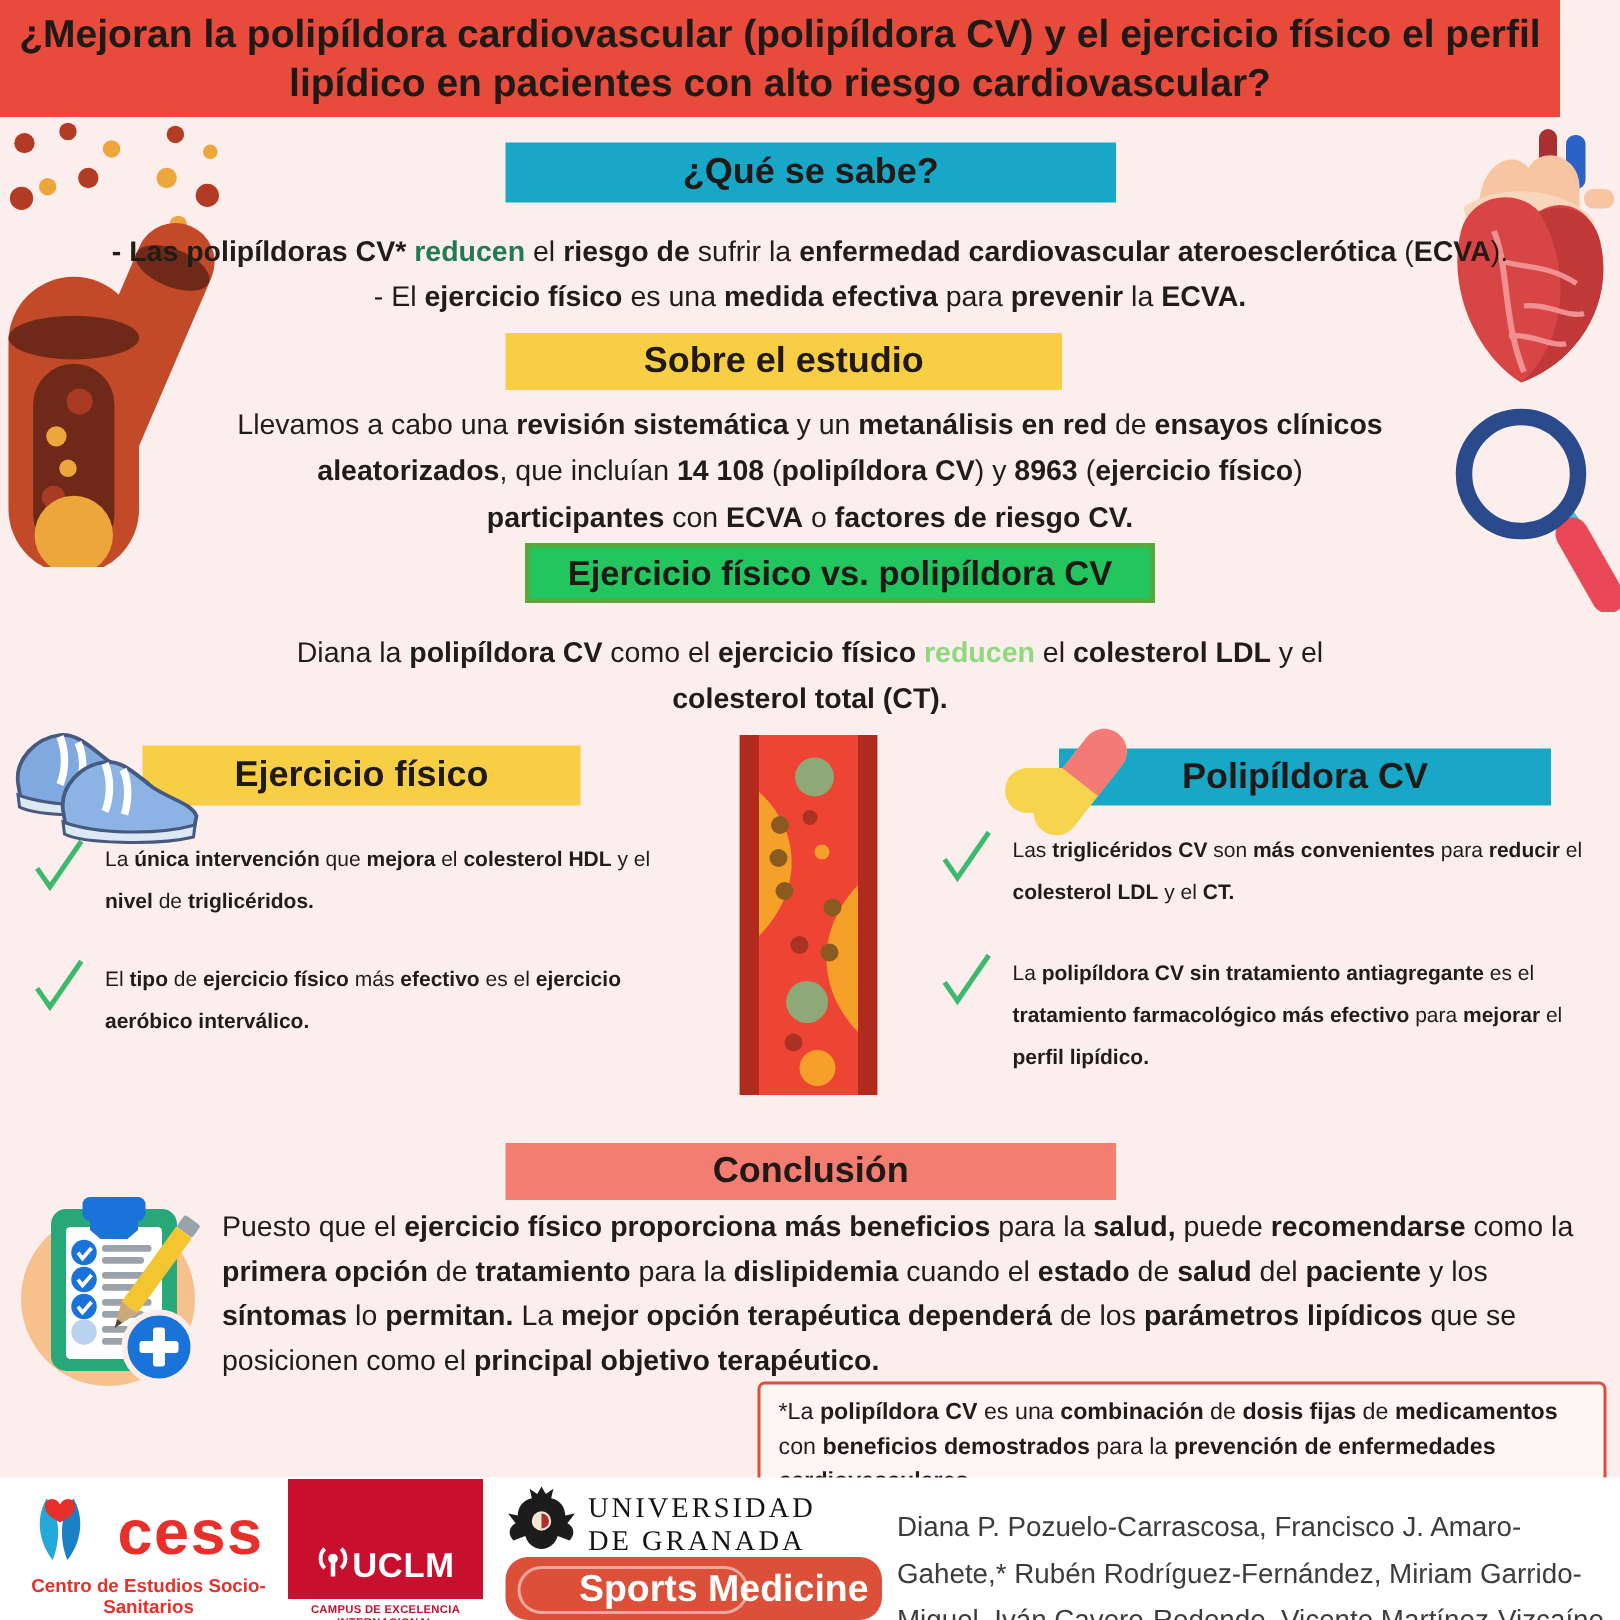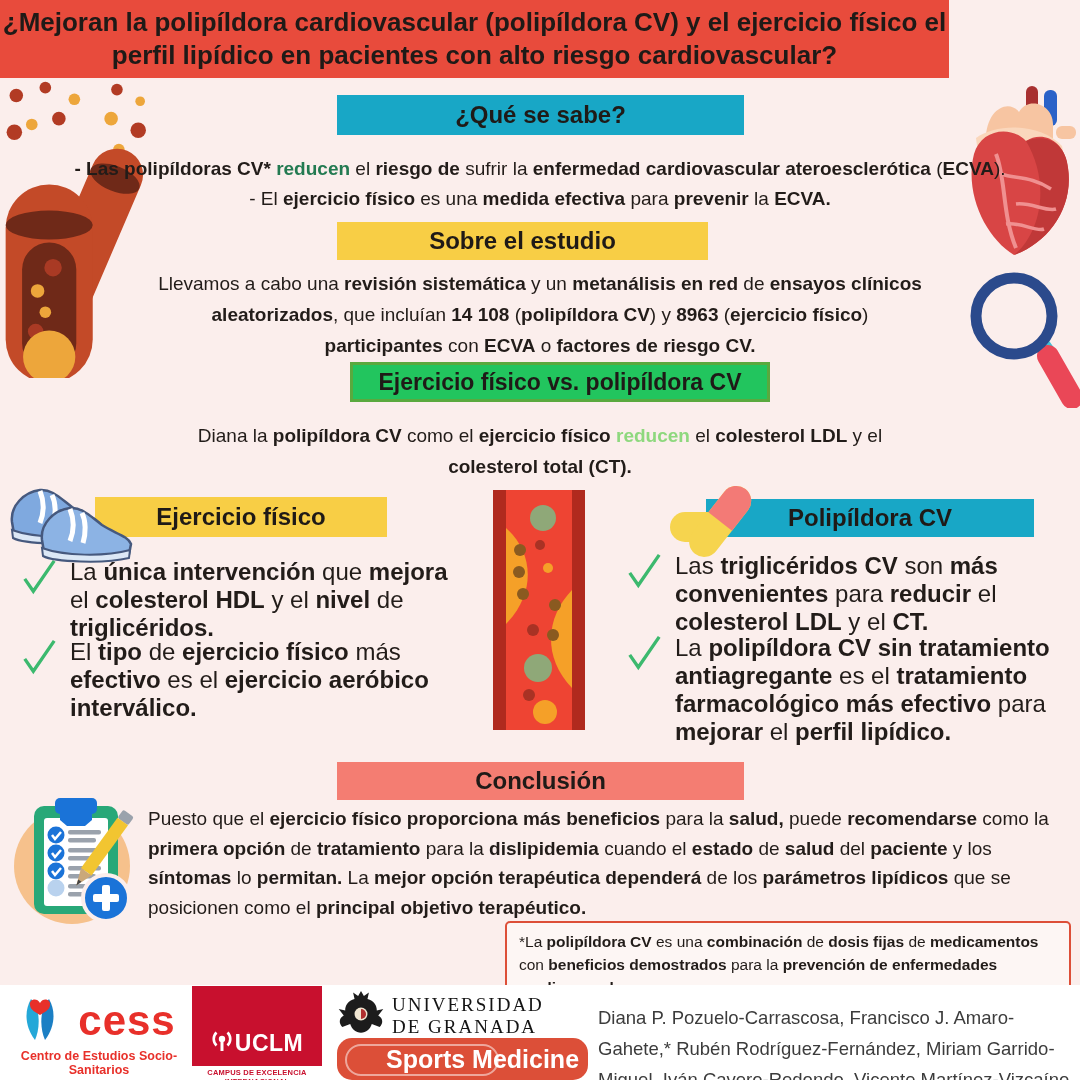--- a/index.html
+++ b/index.html
@@ -1,39 +1,39 @@
 <!DOCTYPE html>
 <html><head>
 <meta charset="utf-8">
 <style>
   html,body{margin:0;padding:0;}
   body{font-family:"Liberation Sans","DejaVu Sans",sans-serif;color:#221c19;}
   .page{position:relative;width:1080px;height:1080px;background:#fbeeec;overflow:hidden;}
   .b{font-weight:700;}
   
-  .header{position:absolute;left:0;top:0;width:949px;height:78px;display:flex;align-items:center;justify-content:center;}
+  .header{position:absolute;left:0;top:0;width:1040px;height:78px;display:flex;align-items:center;justify-content:center;}
   .header .t{width:1030px;text-align:center;font-weight:700;font-size:26px;line-height:33px;color:#1f1a17;}
   
   .banner{position:absolute;display:flex;align-items:center;justify-content:center;font-weight:700;font-size:24px;color:#1f1a17;box-sizing:border-box;}
   .bn-known{left:337px;top:95px;width:407px;height:40px;}
   .bn-study{left:337px;top:222px;width:371px;height:38px;}
   .bn-versus{left:330px;top:362px;width:420px;height:40px;font-size:23px;border:3px solid #5aa93e;}
   .bn-exercise{left:95px;top:497px;width:292px;height:40px;z-index:1;}
   .bn-polypill{left:706px;top:499px;width:328px;height:38px;}
   .bn-conclusion{left:337px;top:762px;width:407px;height:38px;}
   
   .center-lines{position:absolute;left:0;top:154px;width:1080px;text-align:center;font-size:19px;line-height:30px;}
   .study-body{position:absolute;left:155px;top:268px;width:770px;text-align:center;font-size:19px;line-height:31px;}
   .versus-body{position:absolute;left:180px;top:420px;width:720px;text-align:center;font-size:19px;line-height:31px;}
   .concl-body{position:absolute;left:148px;top:804px;width:925px;font-size:19px;line-height:29.5px;}
   .footnote{position:absolute;left:505px;top:921px;width:566px;box-sizing:border-box;border:2px solid #dd4f38;border-radius:5px;background:#fdf6f4;padding:7px 12px;font-size:15.5px;line-height:23px;}
   
   .item{position:absolute;display:flex;gap:10px;}
   .item .tick{flex:0 0 40px;}
-  .item .txt{font-size:24px;line-height:28px;}
+  .item .txt{font-size:14px;line-height:28px;}
   .it-ex1{left:20px;top:558px;width:432px;}
   .it-ex2{left:20px;top:638px;width:432px;}
   .it-pp1{left:625px;top:552px;width:440px;}
   .it-pp2{left:625px;top:634px;width:445px;}
   
   .deco{position:absolute;}
   .d-artery{left:0;top:78px;}
   .d-heart{left:956px;top:82px;}
   .d-magnifier{left:966px;top:268px;}
   .d-sneakers{left:6px;top:474px;z-index:2;}

